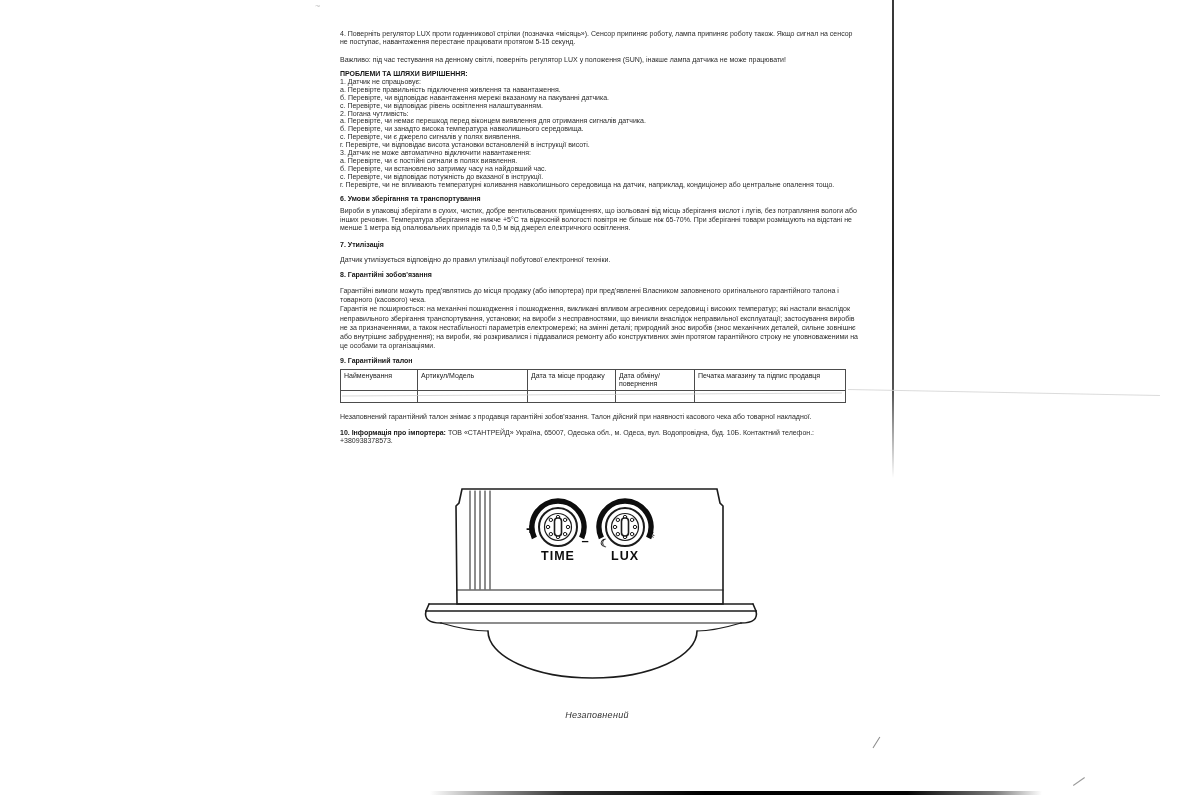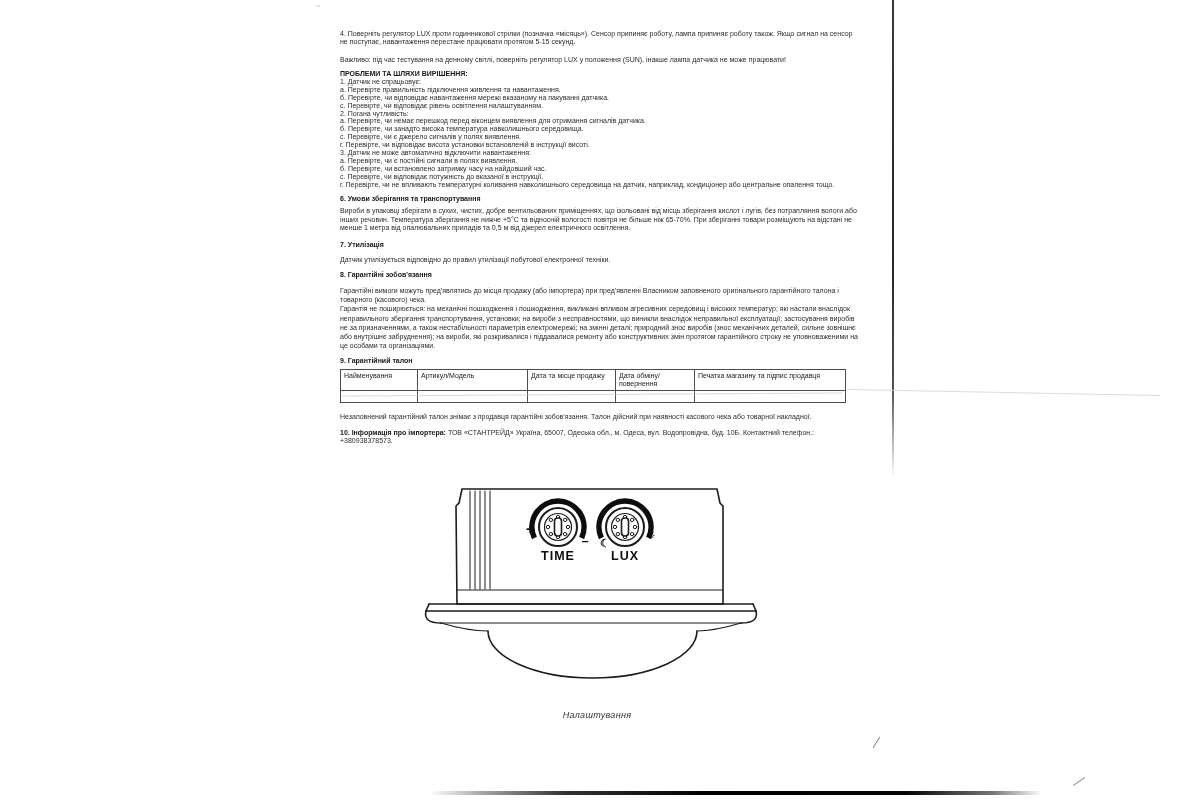--- a/index.html
+++ b/index.html
@@ -179,21 +179,21 @@
     </g>
 
     <text x="122" y="50" font-size="14" font-weight="bold" fill="#0d0d0d" text-anchor="middle">+</text>
     <text x="177" y="61" font-size="13" font-weight="bold" fill="#0d0d0d" text-anchor="middle">–</text>
     <text x="197" y="63" font-size="11" font-weight="bold" fill="#0d0d0d" text-anchor="middle">☾</text>
     <text x="243" y="54" font-size="12" font-weight="bold" fill="#0d0d0d" text-anchor="middle">☼</text>
     <text x="150" y="76" font-size="12.5" font-weight="bold" letter-spacing="1" fill="#0d0d0d" text-anchor="middle">TIME</text>
     <text x="217" y="76" font-size="12.5" font-weight="bold" letter-spacing="1" fill="#0d0d0d" text-anchor="middle">LUX</text>
   </svg>
 
-  <div class="caption">Налаштування</div>
+  <div class="caption">Незаповнений</div>
 
   <div class="art vline"></div>
   <div class="art botline"></div>
   <div class="art rowline1"></div>
   <div class="art rowline2"></div>
   <div class="art diag1"></div>
   <div class="art diag2"></div>
   <div class="art squig">~</div>
 
 </div>

